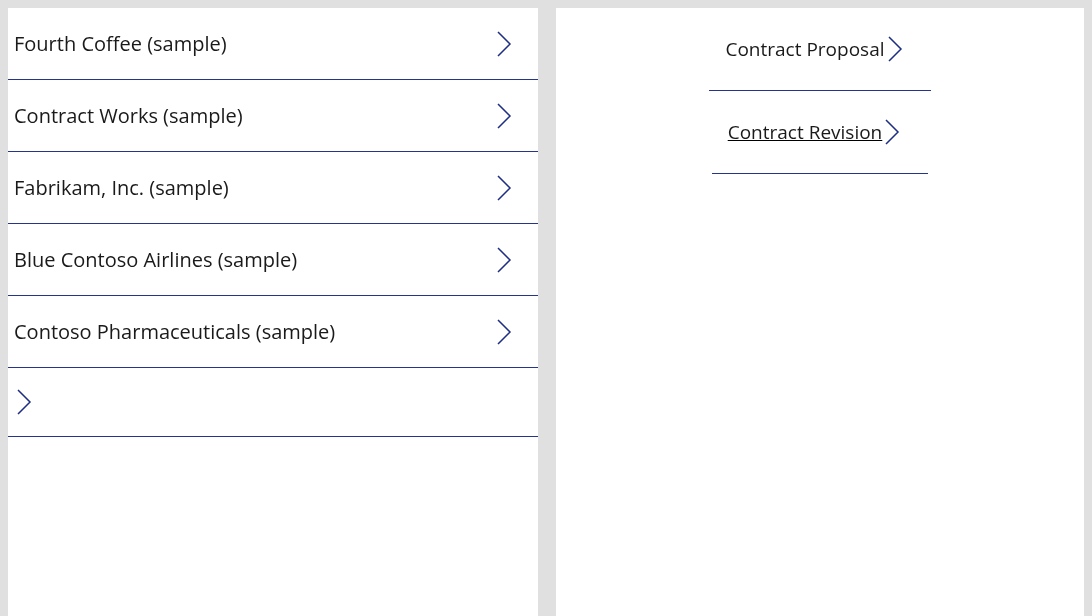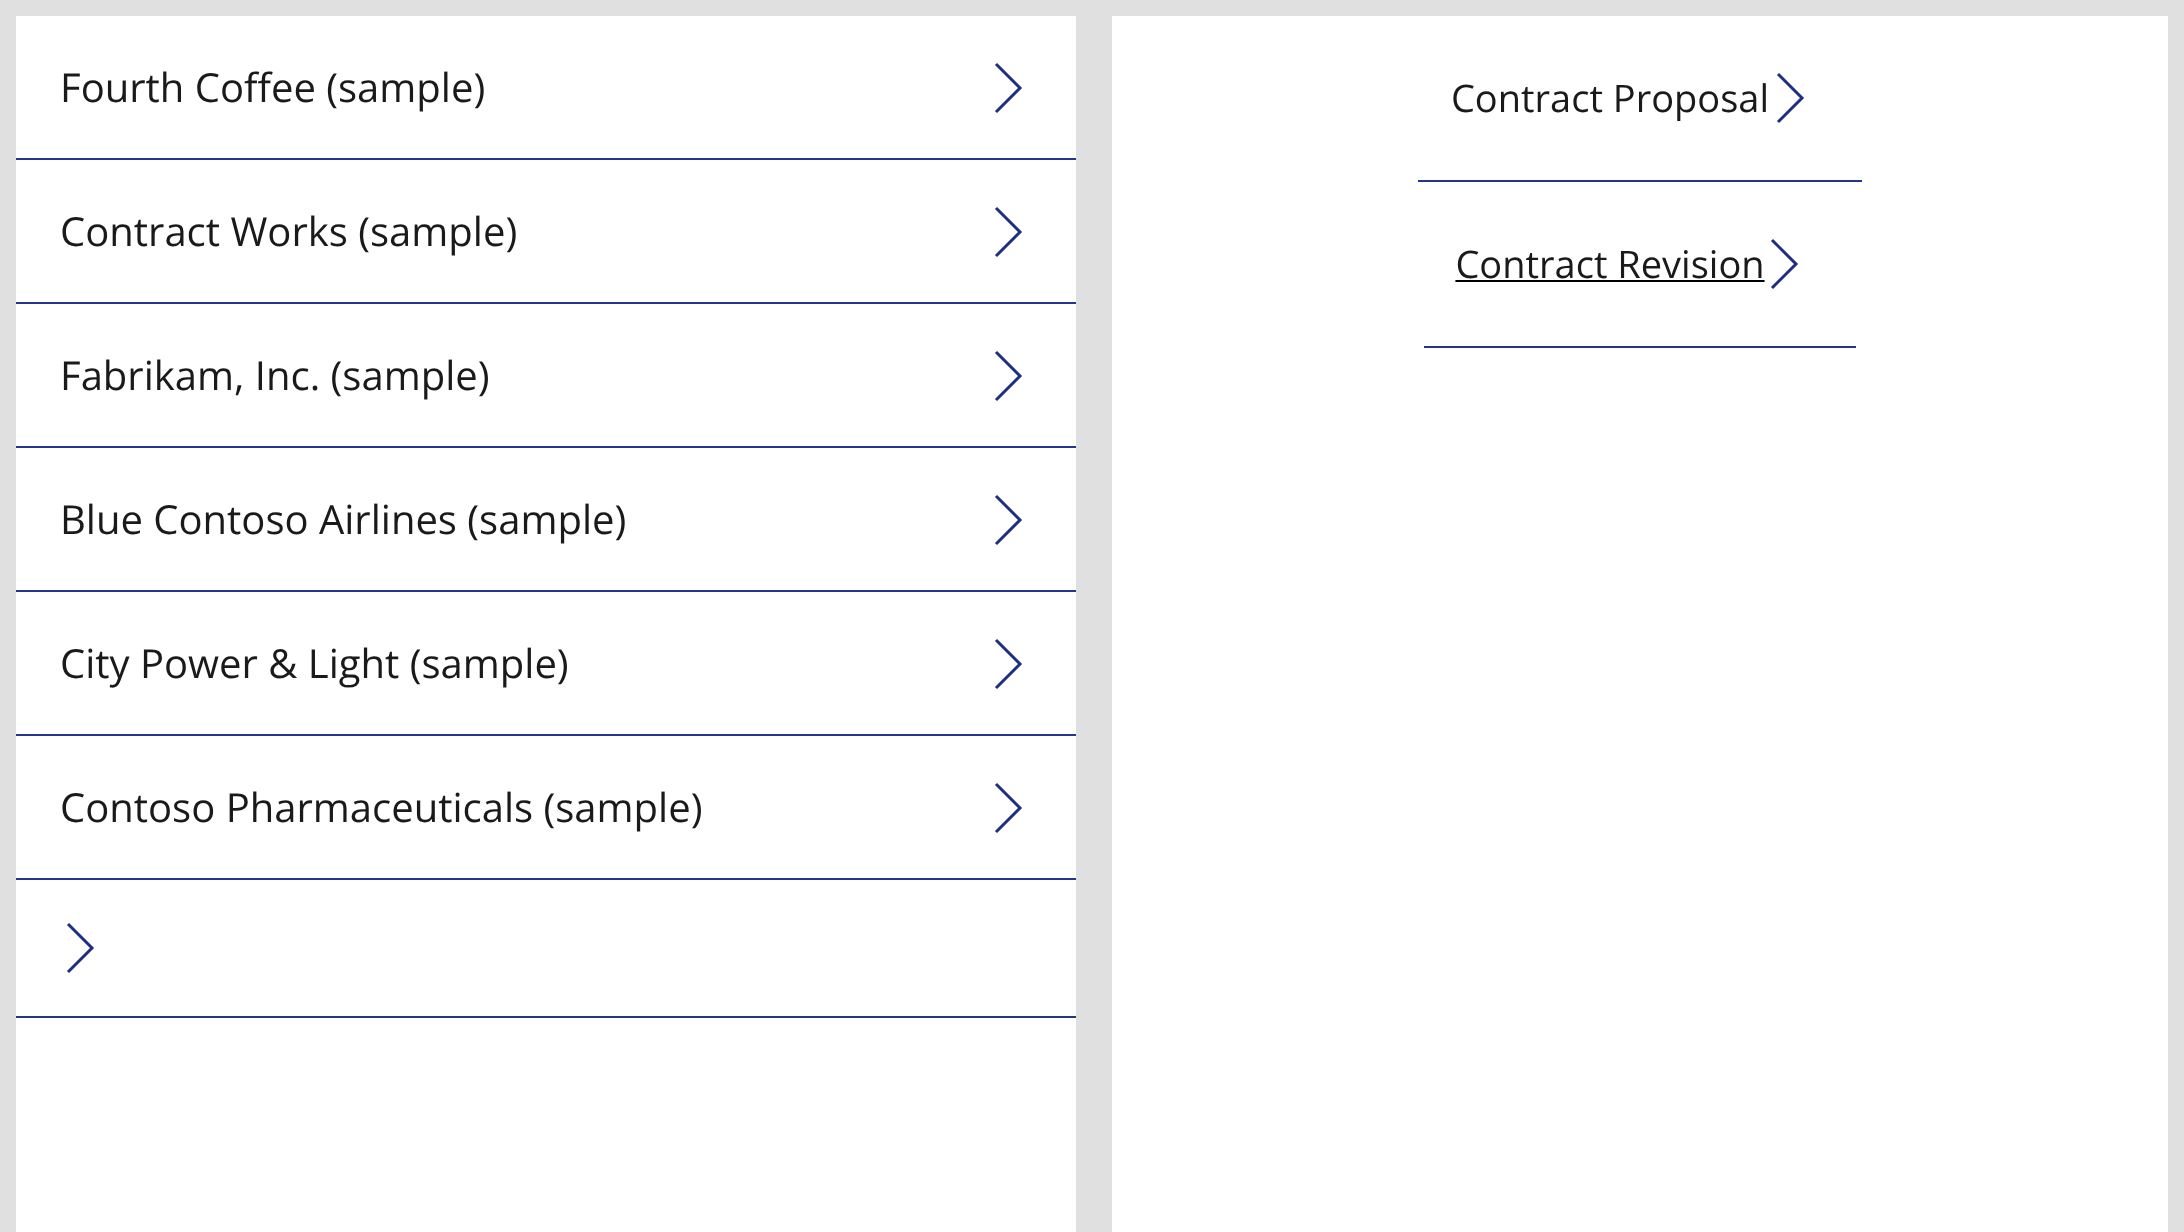--- a/index.html
+++ b/index.html
@@ -44,21 +44,21 @@
     .right-panel {
       flex: 1;
       background: #ffffff;
       overflow-y: auto;
       align-items: center;
     }
     .list-item {
       display: flex;
       align-items: center;
       justify-content: space-between;
-      padding: 22px 24px 22px 22px;
+      padding: 22px 24px 22px 6px;
       border-bottom: 1px solid #27348b;
       cursor: pointer;
       background: #ffffff;
     }
     .right-panel .list-item {
       padding: 28px 26px 28px 16px;
     }
     .right-panel .list-item:last-child {
       border-bottom: 1px solid #27348b;
       text-decoration: underline;
@@ -125,28 +125,20 @@
     </div>
     <div class="list-item">
       <span class="item-label">Blue Contoso Airlines (sample)</span>
       <span class="chevron">
         <svg viewBox="0 0 16 28">
             <polyline points="2,2 14,14 2,26"></polyline>
           </svg>
       </span>
     </div>
     <div class="list-item">
-      <span class="item-label">City Power &amp; Light (sample)</span>
-      <span class="chevron">
-        <svg viewBox="0 0 16 28">
-            <polyline points="2,2 14,14 2,26"></polyline>
-          </svg>
-      </span>
-    </div>
-    <div class="list-item">
       <span class="item-label">Contoso Pharmaceuticals (sample)</span>
       <span class="chevron">
         <svg viewBox="0 0 16 28">
             <polyline points="2,2 14,14 2,26"></polyline>
           </svg>
       </span>
     </div>
     <div class="list-item">
       <span class="chevron">
         <svg viewBox="0 0 16 28">

